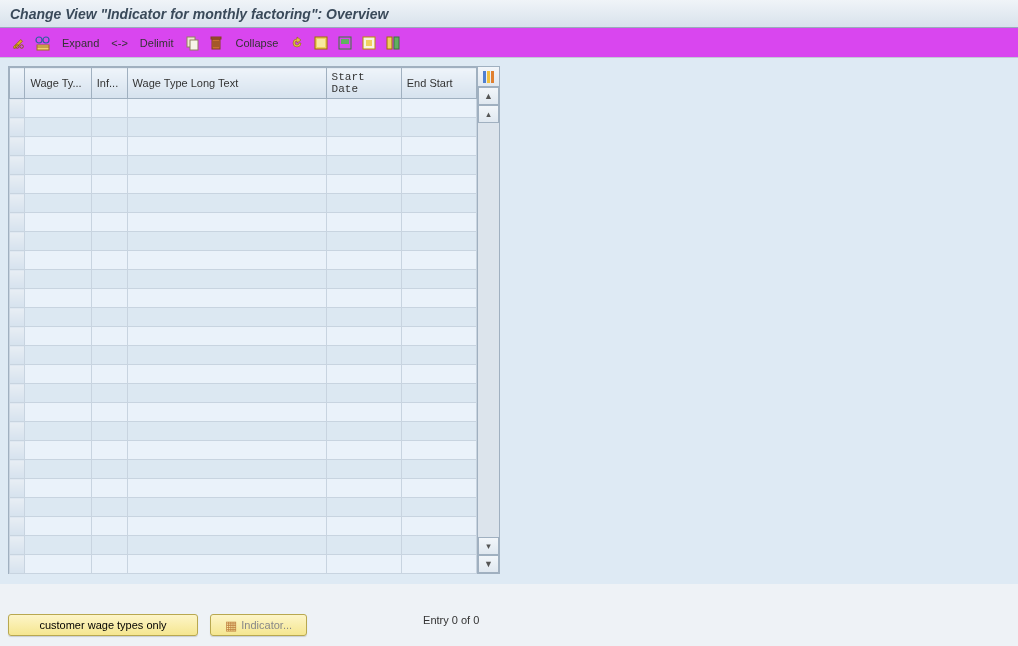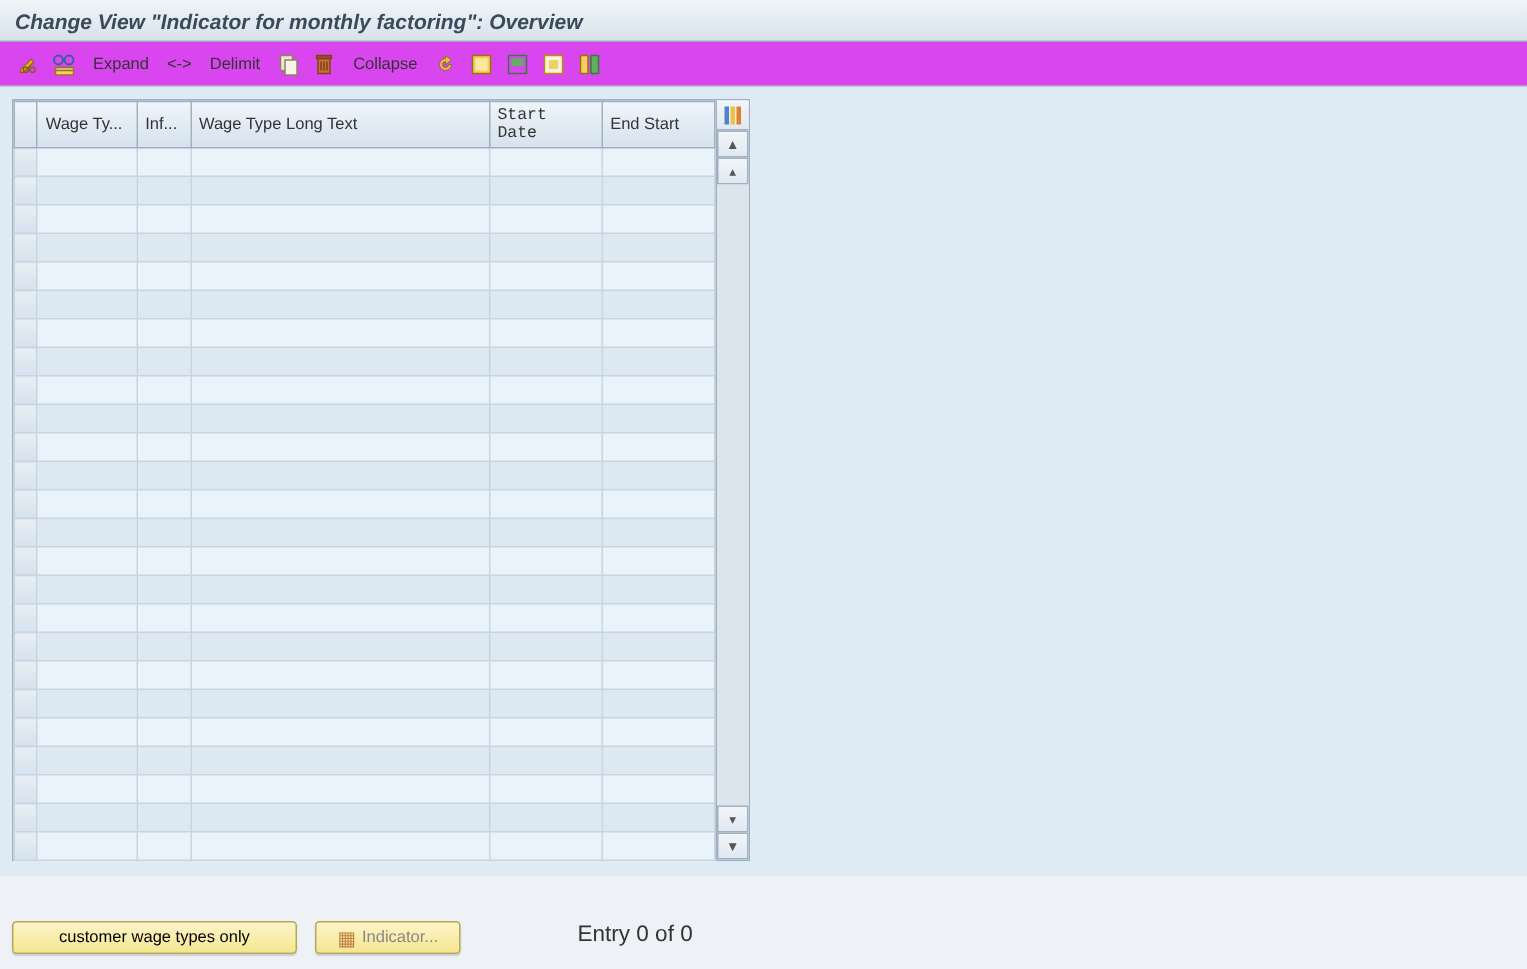--- a/index.html
+++ b/index.html
@@ -145,23 +145,23 @@
       display: inline-flex;
       align-items: center;
       gap: 4px;
     }
     .sap-button.wide { min-width: 190px; justify-content: center; }
     .sap-button.disabled {
       color: #888;
       cursor: default;
     }
     .entry-label {
-      margin-left: 66px;
+      margin-left: 104px;
       color: #333;
-      font-size: 15px;
+      font-size: 11px;
     }
     .col-sel { width: 14px; }
     .col-wt { width: 60px; }
     .col-inf { width: 32px; }
     .col-long { width: 180px; }
     .col-start { width: 68px; font-family: Liberation Mono, monospace; }
     .col-end { width: 68px; }
     .icon-toggle { width: 14px; height: 14px; }
     .icon-glasses-table { color: #c05800; }
     .icon-position-grid { color: #c08040; font-size: 13px; }

